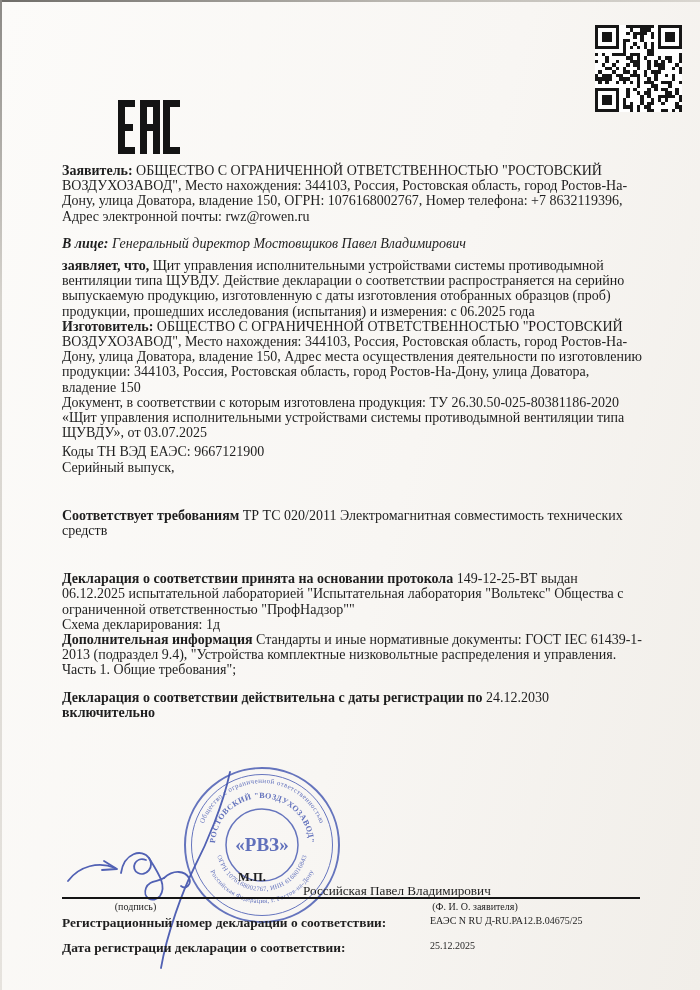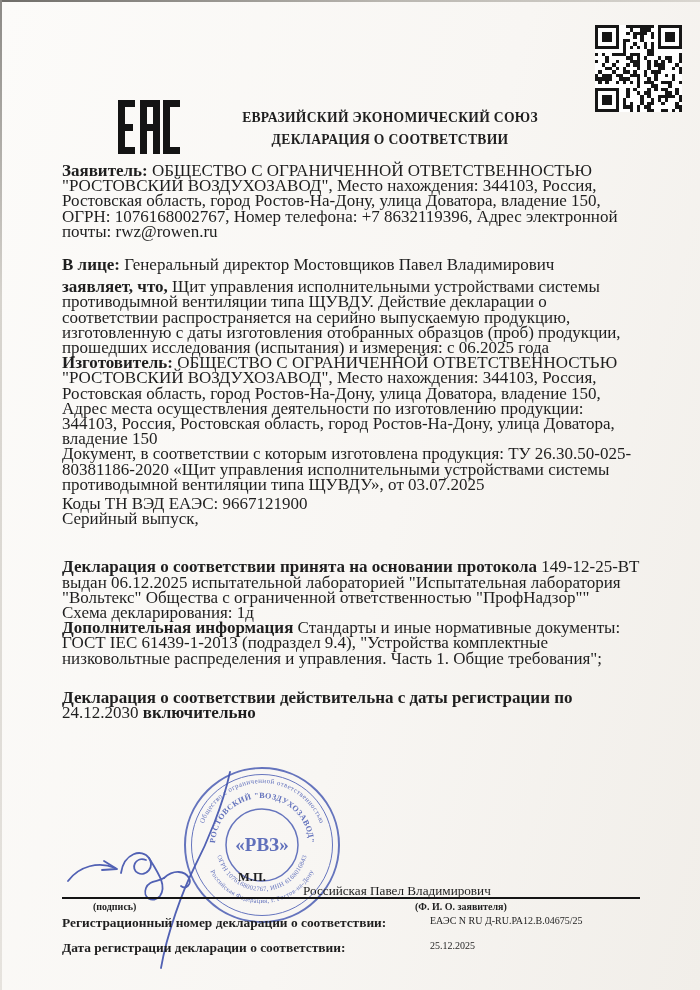--- a/index.html
+++ b/index.html
@@ -18,32 +18,32 @@
     background:linear-gradient(180deg,#8b8985,#d6d3cd 30%, #e6e3de);
   }
   .eac-logo { position:absolute; left:118px; top:100px; }
   .doc-title {
     position:absolute; left:235px; top:107px; width:310px; text-align:center;
     font-weight:bold; font-size:13.6px; line-height:21.5px; letter-spacing:0.3px;
   }
   .qr { position:absolute; left:595px; top:25px; }
   .body-text {
     position:absolute; left:62px; top:163px; width:580px;
-    font-size:17px; line-height:15.2px;
+    font-size:14px; line-height:15.2px;
   }
   .body-text p { margin:0; }
-  p.mt6 { margin-top:18px; } p.mt7 { margin-top:7px; }
+  p.mt6 { margin-top:12px;font-style:italic; } p.mt7 { margin-top:7px; }
   p.mt4 { margin-top:4px; } p.mt33 { margin-top:33px; }
-  p.mt11 { } p.mt8 { margin-top:24px; }
+  p.mt11 { } p.mt8 { margin-top:12px; }
   .stamp { position:absolute; left:182px; top:765px; }
   .signature { position:absolute; left:55px; top:757px; }
   .mp-label { position:absolute; left:238px; top:870px; font-weight:bold; font-size:12.5px; }
   .signer-name { position:absolute; left:303px; top:883px; font-size:13.2px; }
   .sign-line { position:absolute; left:62px; top:897px; width:578px; height:1.6px; background:#141414; }
-  .caption { position:absolute; top:901px; font-size:10px; font-weight:bold; text-align:left; }
+  .caption { position:absolute; top:901px; font-size:10px; font-weight:normal; text-align:center; }
   .caption.sig { left:93px; width:85px; }
   .caption.fio { left:415px; width:120px; }
   .reg-row-label { position:absolute; left:62px; font-weight:bold; font-size:13.4px; }
   .reg-row-value { position:absolute; left:430px; font-size:10px; }
   .r1 { top:915px; } .r2 { top:940px; }
 </style>
 </head>
 <body>
 
 <div class="page">
@@ -55,24 +55,20 @@
       <rect x="7" y="47" width="10" height="7"></rect>
     <rect x="22" y="0" width="7" height="54"></rect>
       <rect x="35" y="0" width="7" height="54"></rect>
     <rect x="29" y="0" width="6" height="7"></rect>
       <rect x="29" y="23.5" width="6" height="7"></rect>
     <rect x="45" y="0" width="7" height="54"></rect>
       <rect x="52" y="0" width="10" height="7"></rect>
     <rect x="52" y="47" width="10" height="7"></rect>
   </svg>
 
-  <div class="doc-title">
-    <div>ЕВРАЗИЙСКИЙ ЭКОНОМИЧЕСКИЙ СОЮЗ</div>
-    <div>ДЕКЛАРАЦИЯ О СООТВЕТСТВИИ</div>
-  </div>
 
   <svg class="qr" width="87" height="87" viewBox="0 0 25 25" shape-rendering="crispEdges">
     <rect x="0" y="0" width="25" height="25" fill="#ffffff"></rect>
     <g id="qr-cells" fill="#161616">
         <rect x="9" y="0" width="1" height="1"></rect>
         <rect x="10" y="0" width="1" height="1"></rect>
         <rect x="11" y="0" width="1" height="1"></rect>
         <rect x="12" y="0" width="1" height="1"></rect>
         <rect x="13" y="0" width="1" height="1"></rect>
         <rect x="14" y="0" width="1" height="1"></rect>
@@ -275,20 +271,21 @@
   </svg>
 
   <div class="body-text">
     <p><b>Заявитель:</b> <span>ОБЩЕСТВО С ОГРАНИЧЕННОЙ ОТВЕТСТВЕННОСТЬЮ "РОСТОВСКИЙ ВОЗДУХОЗАВОД", Место нахождения: 344103, Россия, Ростовская область, город Ростов-На-Дону, улица Доватора, владение 150, ОГРН: 1076168002767, Номер телефона: +7 8632119396, Адрес электронной почты: rwz@rowen.ru</span></p>
     <p class="mt6"><b>В лице:</b> <span>Генеральный директор Мостовщиков Павел Владимирович</span></p>
     <p class="mt7"><b>заявляет, что,</b> <span>Щит управления исполнительными устройствами системы противодымной вентиляции типа ЩУВДУ. Действие декларации о соответствии распространяется на серийно выпускаемую продукцию, изготовленную с даты изготовления отобранных образцов (проб) продукции, прошедших исследования (испытания) и измерения: с 06.2025 года</span></p>
     <p><b>Изготовитель:</b> <span>ОБЩЕСТВО С ОГРАНИЧЕННОЙ ОТВЕТСТВЕННОСТЬЮ "РОСТОВСКИЙ ВОЗДУХОЗАВОД", Место нахождения: 344103, Россия, Ростовская область, город Ростов-На-Дону, улица Доватора, владение 150, Адрес места осуществления деятельности по изготовлению продукции: 344103, Россия, Ростовская область, город Ростов-На-Дону, улица Доватора, владение 150</span></p>
     <p>Документ, в соответствии с которым изготовлена продукция: ТУ 26.30.50-025-80381186-2020 «Щит управления исполнительными устройствами системы противодымной вентиляции типа ЩУВДУ», от 03.07.2025</p>
     <p class="mt4">Коды ТН ВЭД ЕАЭС: 9667121900</p>
     <p>Серийный выпуск,</p>
+    <p class="mt33"><b>Соответствует требованиям</b> <span>ТР ТС 020/2011 Электромагнитная совместимость технических средств</span></p>
     <p class="mt33"><b>Декларация о соответствии принята на основании протокола</b> <span>149-12-25-ВТ выдан 06.12.2025 испытательной лабораторией "Испытательная лаборатория "Вольтекс" Общества с ограниченной ответственностью "ПрофНадзор""</span></p>
     <p>Схема декларирования: 1д</p>
     <p class="mt11"><b>Дополнительная информация</b> <span>Стандарты и иные нормативные документы: ГОСТ IEC 61439-1-2013 (подраздел 9.4), "Устройства комплектные низковольтные распределения и управления. Часть 1. Общие требования";</span></p>
     <p class="mt8"><b>Декларация о соответствии действительна с даты регистрации по</b> <span>24.12.2030</span> <b>включительно</b></p>
   </div>
 
   <svg class="stamp" width="160" height="160" viewBox="0 0 160 160">
     <defs>
       <path id="arcTO" d="M 18,80 A 62,62 0 1 1 142,80"></path>
       <path id="arcBO" d="M 22,80 A 58,58 0 0 0 138,80"></path>

